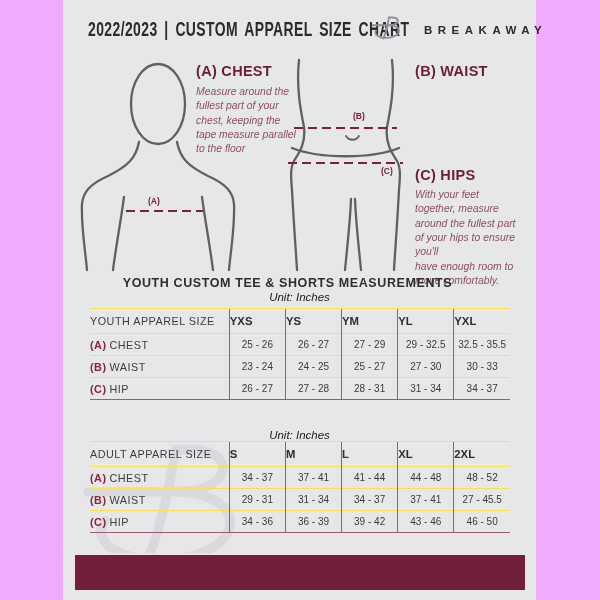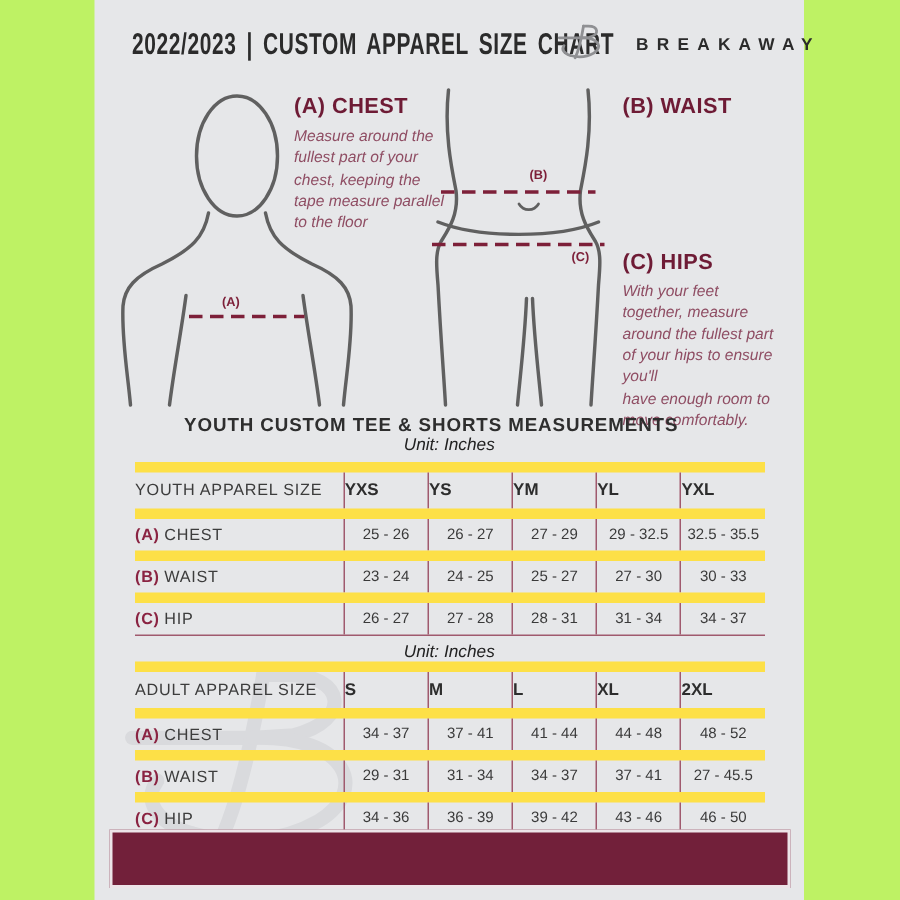--- a/index.html
+++ b/index.html
@@ -1,16 +1,16 @@
 <!DOCTYPE html>
 <html><head>
 <meta charset="utf-8">
 <style>
   html,body{margin:0;padding:0;background:#000;}
-  .stage{position:relative;width:600px;height:600px;overflow:hidden;background:#bef264;
+  .stage{position:relative;width:600px;height:600px;overflow:hidden;background:#f0abfc;
          font-family:"Liberation Sans",sans-serif;}
   .page-bg{position:absolute;left:63px;top:0;width:473px;height:600px;background:#e6e7e9;}
   .layer{position:absolute;left:0;top:0;width:600px;height:600px;pointer-events:none;}
 
   
   .hdr-title{position:absolute;left:88px;top:18px;font-size:17px;font-weight:bold;color:#2b2b2b;
              letter-spacing:.5px;word-spacing:3px;transform:scale(.82,1.18);transform-origin:left top;
              white-space:nowrap;}
   .hdr-logo{position:absolute;left:371px;top:14px;width:31px;height:28px;}
   .hdr-brand{position:absolute;left:424px;top:24px;font-size:11.5px;font-weight:bold;color:#2b2b2b;
@@ -24,21 +24,21 @@
 
   
   .sec-title{position:absolute;left:63px;width:449px;text-align:center;font-size:12.5px;
              font-weight:bold;color:#2e2e2e;letter-spacing:.6px;}
   .sec-unit{position:absolute;left:63px;width:473px;text-align:center;font-size:11.5px;
             font-style:italic;color:#222;}
 
   
   table.size-table{position:absolute;border-collapse:collapse;table-layout:fixed;width:420px;
                    background:transparent;}
-  table.size-table td{padding:0;vertical-align:middle;border-top:7px solid #fde047;}
+  table.size-table td{padding:0;vertical-align:middle;border-top:1px solid #fde047;}
   table.size-table tr:last-child td{border-bottom:1px solid #a05a6e;}
   table.size-table td+td{border-left:1px solid #a05a6e;}
   table.size-table col.c-lbl{width:139px;}
   table.size-table col.c-sz{width:56px;}
   tr.t-head td{height:24px;}
   tr.t-row td{height:21px;}
   td.lbl{padding-left:12px;font-size:10.8px;color:#3c3c3c;letter-spacing:.5px;}
   td.sz{font-size:11.3px;font-weight:bold;color:#2d2d2d;text-align:left;}
   td.val{font-size:10px;color:#3a3a3a;text-align:center;}
   span.key{font-weight:bold;color:#8a2342;margin-right:3px;}

